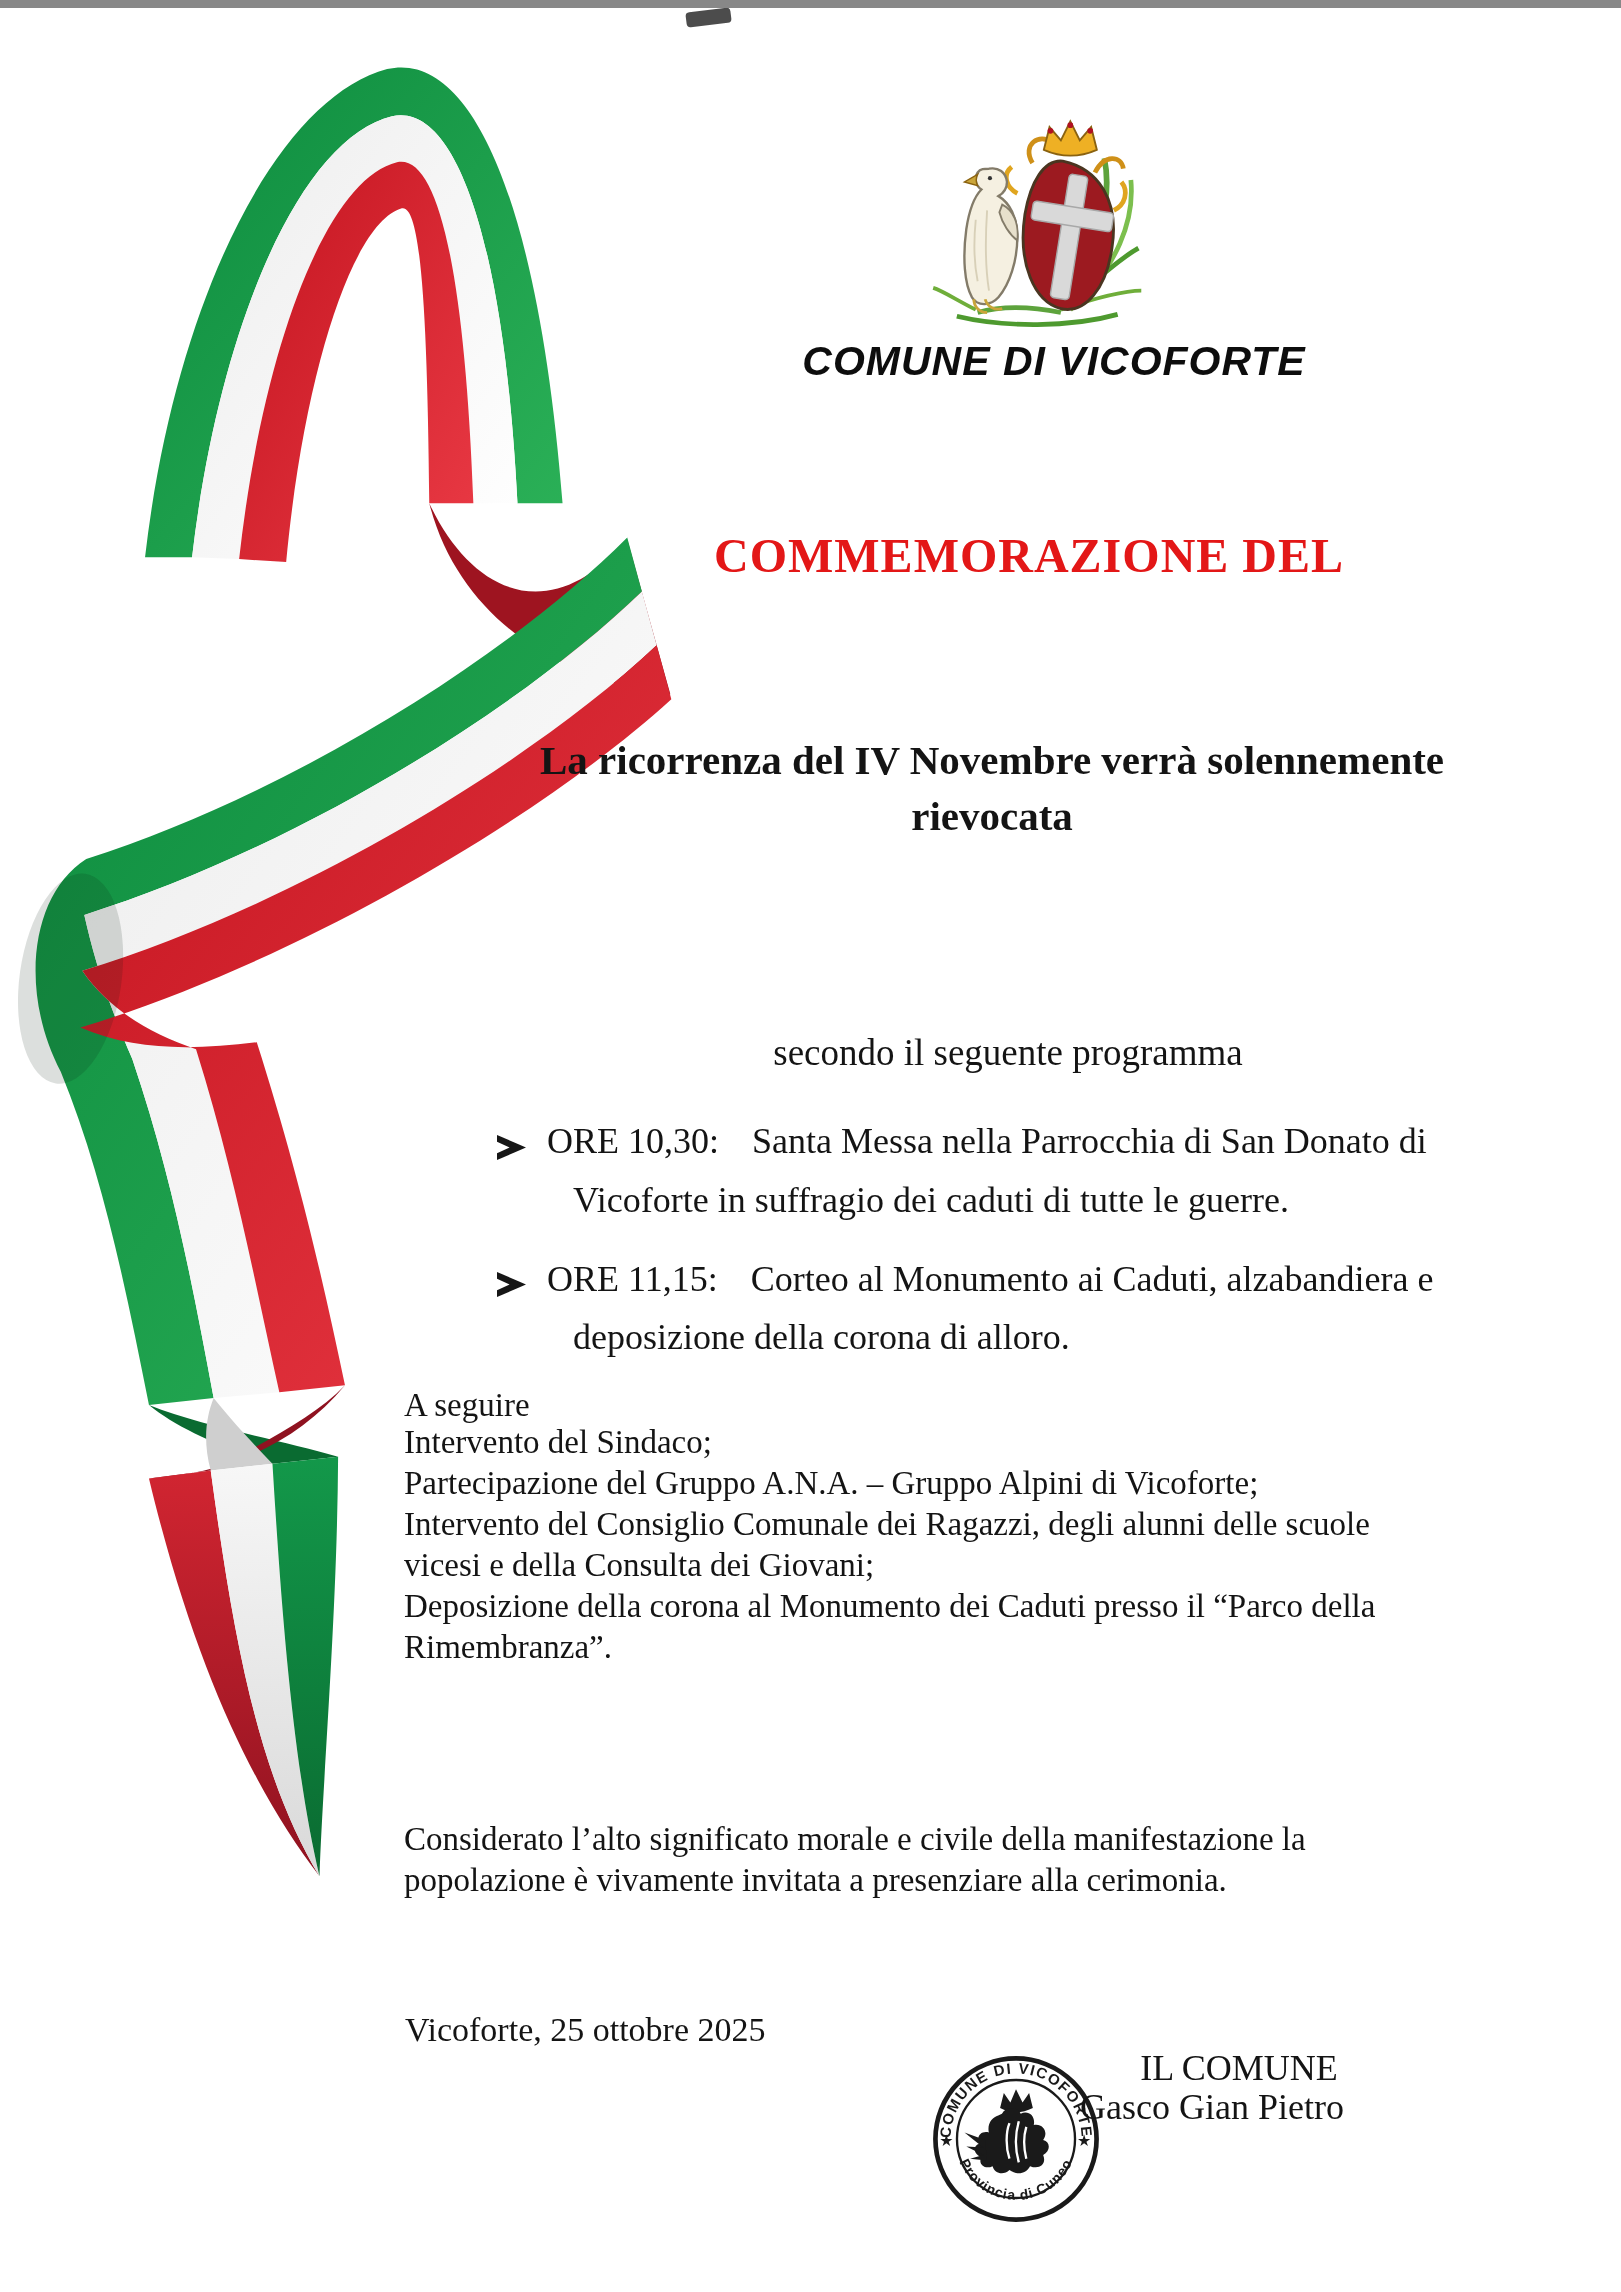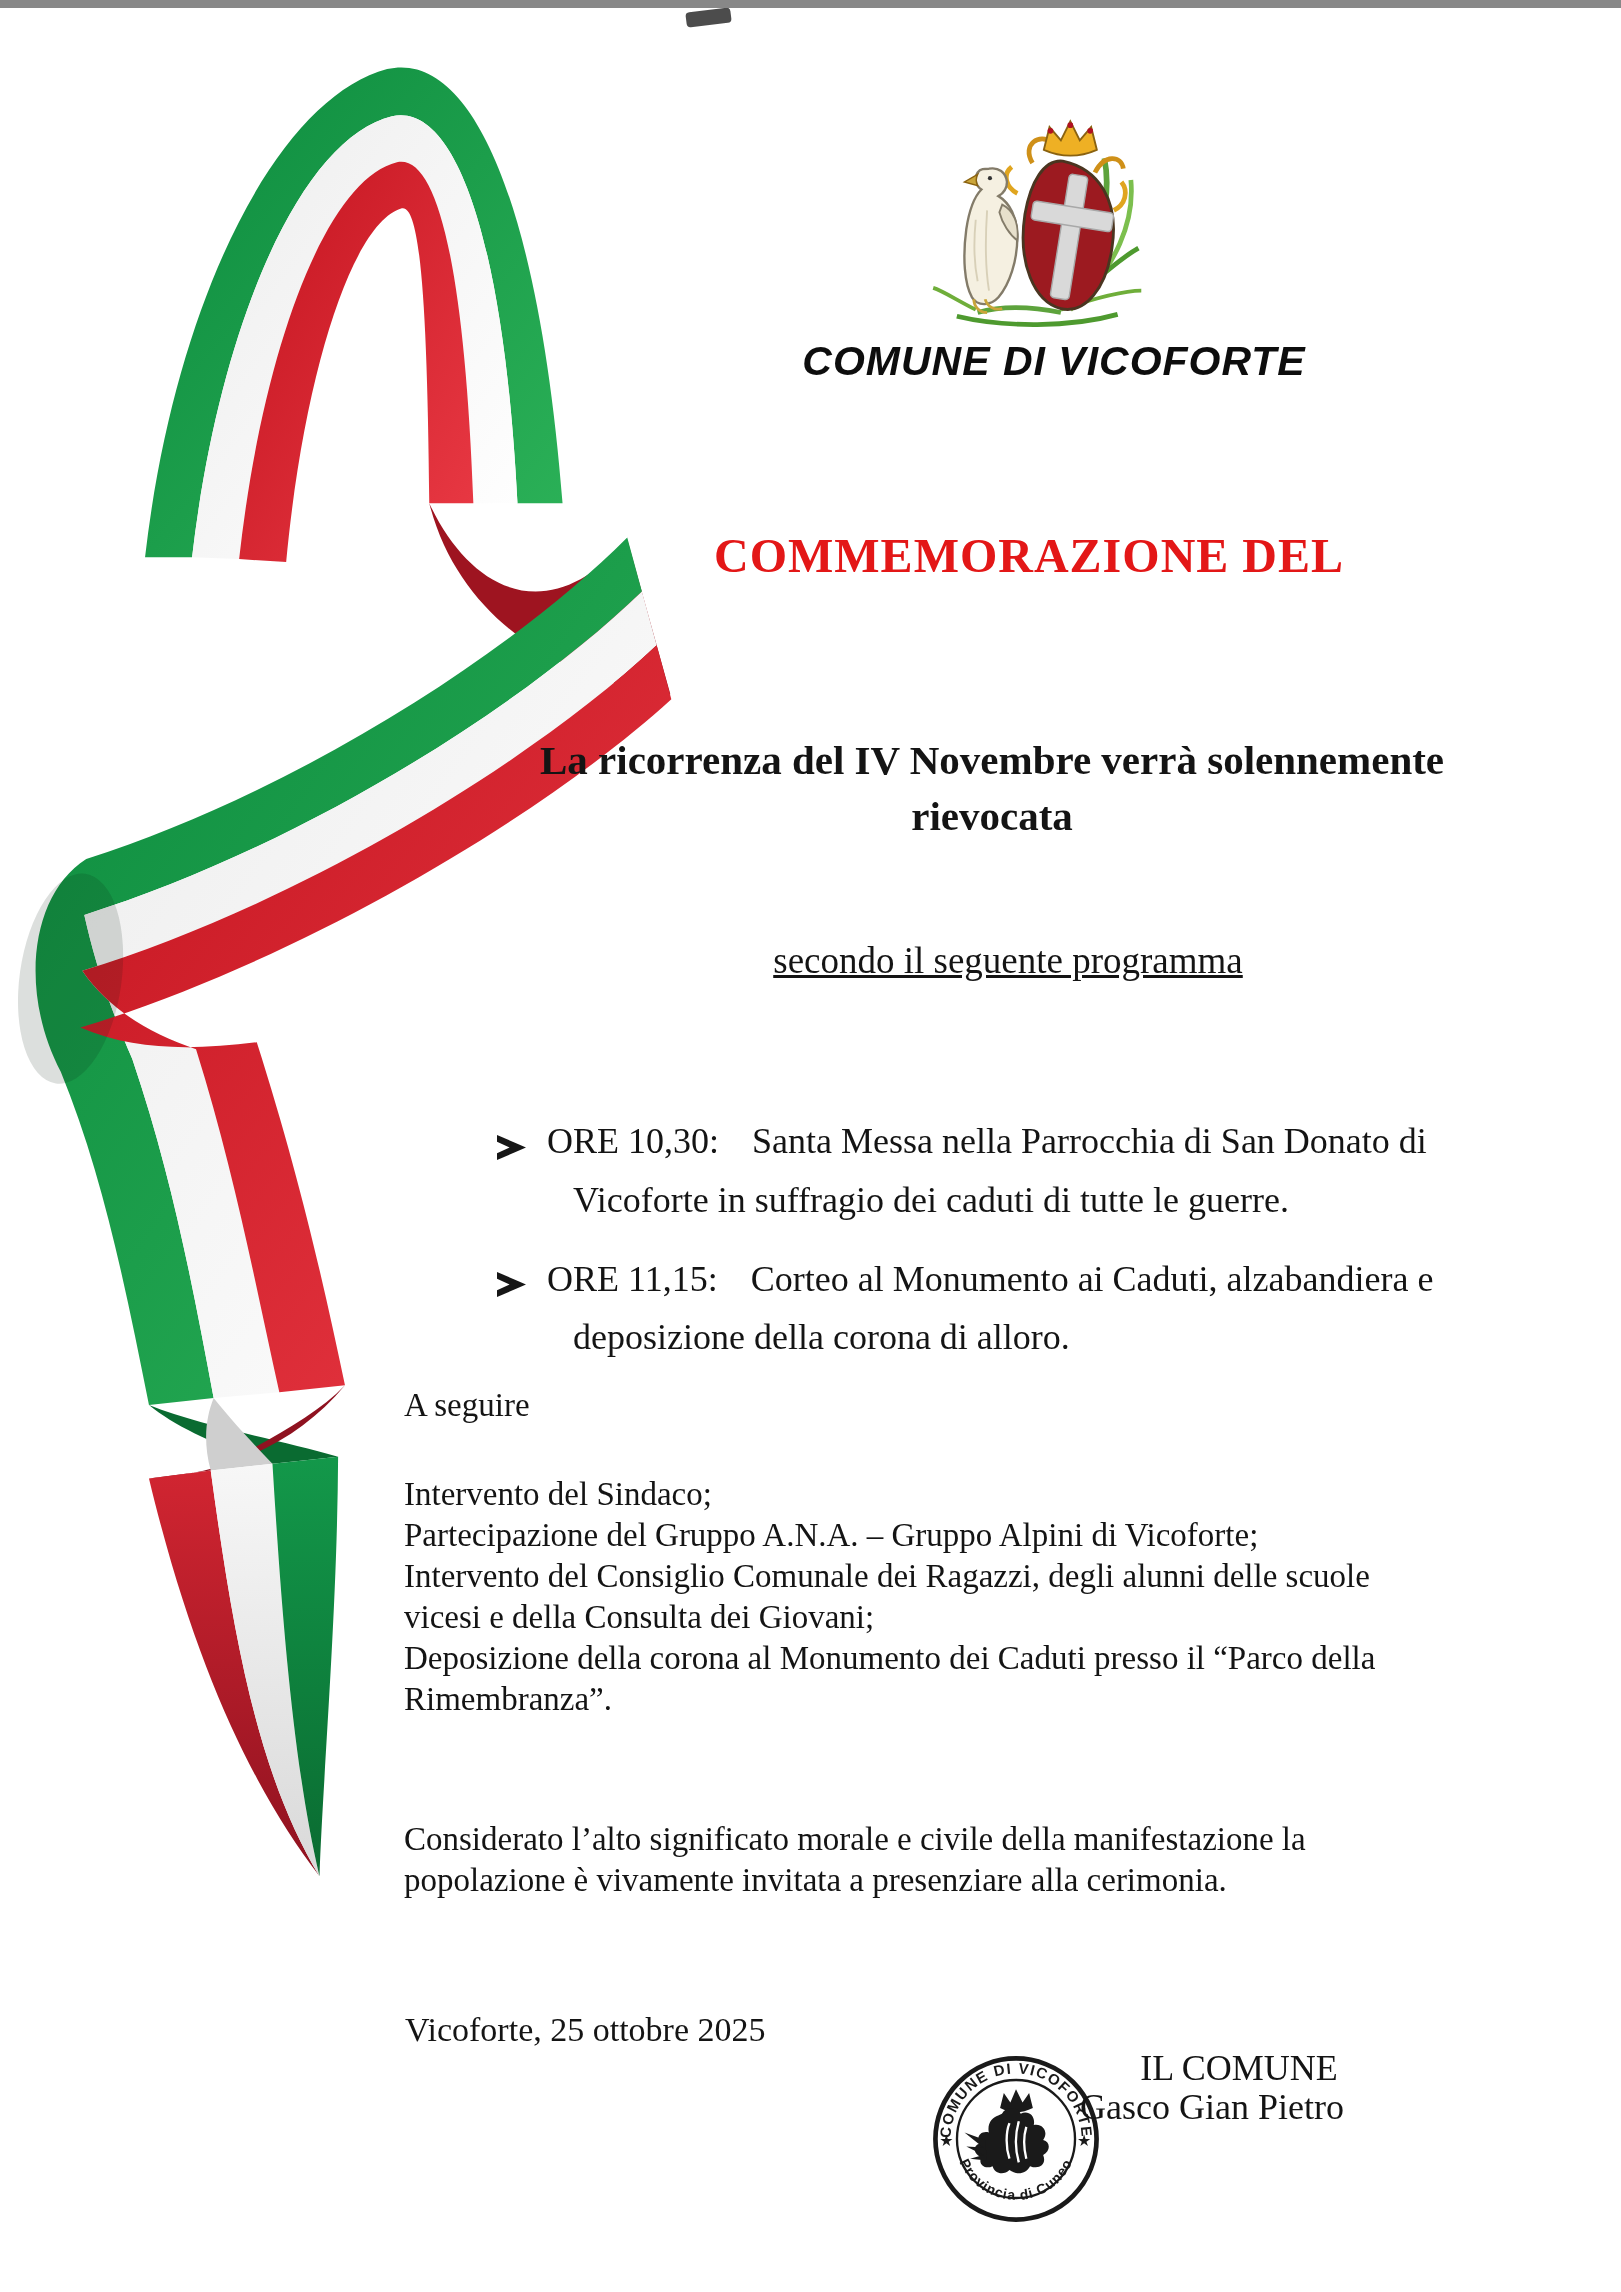--- a/index.html
+++ b/index.html
@@ -120,21 +120,21 @@
   </svg>
 
   <div class="abs ctr muni-title" style="left:1054px;top:333px;z-index:2;">COMUNE DI VICOFORTE</div>
 
   <div class="abs ctr h-main red" style="left:1029px;top:524px;z-index:2;">COMMEMORAZIONE DEL</div>
 
   <div class="abs ctr h-sub" style="left:992px;top:732px;z-index:2;">La ricorrenza del IV Novembre verrà solennemente</div>
   <div class="abs ctr h-sub" style="left:992px;top:788px;z-index:2;">rievocata</div>
 
 
-  <div class="abs ctr lead" style="left:1008px;top:934px;z-index:2;text-decoration:underline;">secondo il seguente programma</div>
+  <div class="abs ctr lead" style="left:1008px;top:1026px;z-index:2;">secondo il seguente programma</div>
 
   <svg class="arrow-ic" style="left:495px;top:1125px;z-index:2;" width="33" height="29" viewBox="0 0 34 30">
     <polygon points="2,2 32,15 2,28" fill="#161616"></polygon>
     <polygon points="2,9 15,15 2,21" fill="#ffffff"></polygon>
   </svg>
   <div class="abs bullet-line" style="left:547px;top:1115px;z-index:2;">
     <span style="margin-right:33px;">ORE 10,30:</span><span>Santa Messa nella Parrocchia di San Donato di</span>
   </div>
   <div class="abs bullet-line" style="left:573px;top:1174px;z-index:2;">Vicoforte in suffragio dei caduti di tutte le guerre.</div>
 
@@ -142,21 +142,21 @@
     <polygon points="2,2 32,15 2,28" fill="#161616"></polygon>
     <polygon points="2,9 15,15 2,21" fill="#ffffff"></polygon>
   </svg>
   <div class="abs bullet-line" style="left:547px;top:1253px;z-index:2;">
     <span style="margin-right:33px;">ORE 11,15:</span><span>Corteo al Monumento ai Caduti, alzabandiera e</span>
   </div>
   <div class="abs bullet-line" style="left:573px;top:1311px;z-index:2;">deposizione della corona di alloro.</div>
 
   <div class="abs body-txt" style="left:404px;top:1381px;z-index:2;">A seguire</div>
 
-  <div class="lines-block" style="left:404px;top:1466px;z-index:2;">
+  <div class="lines-block" style="left:404px;top:1414px;z-index:2;">
     <div>Intervento del Sindaco;</div>
     <div>Partecipazione del Gruppo A.N.A. – Gruppo Alpini di Vicoforte;</div>
     <div>Intervento del Consiglio Comunale dei Ragazzi, degli alunni delle scuole</div>
     <div>vicesi e della Consulta dei Giovani;</div>
     <div>Deposizione della corona al Monumento dei Caduti presso il “Parco della</div>
     <div>Rimembranza”.</div>
   </div>
 
   <div class="lines-block" style="left:404px;top:1811px;line-height:41px;z-index:2;">
     <div>Considerato l’alto significato morale e civile della manifestazione la</div>

